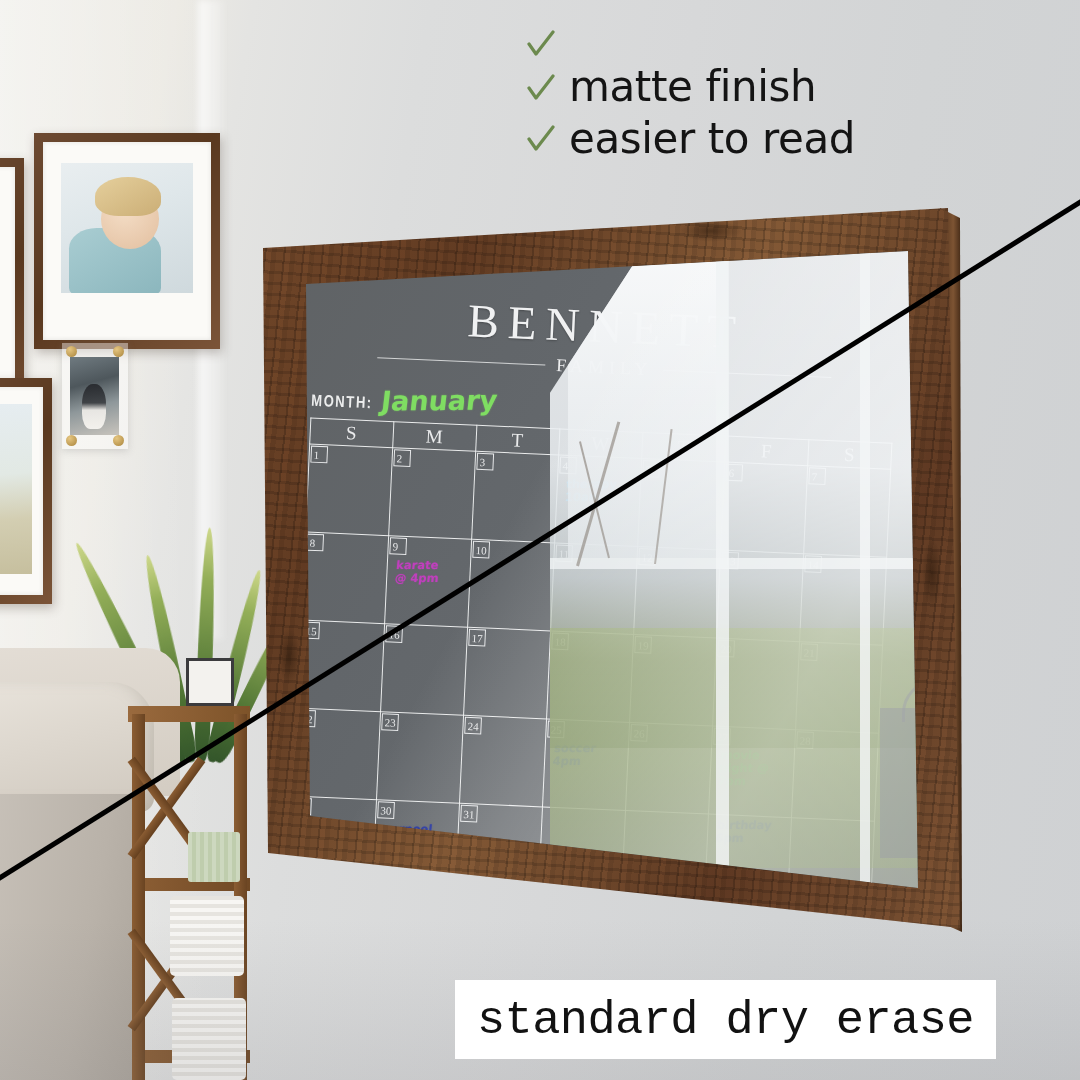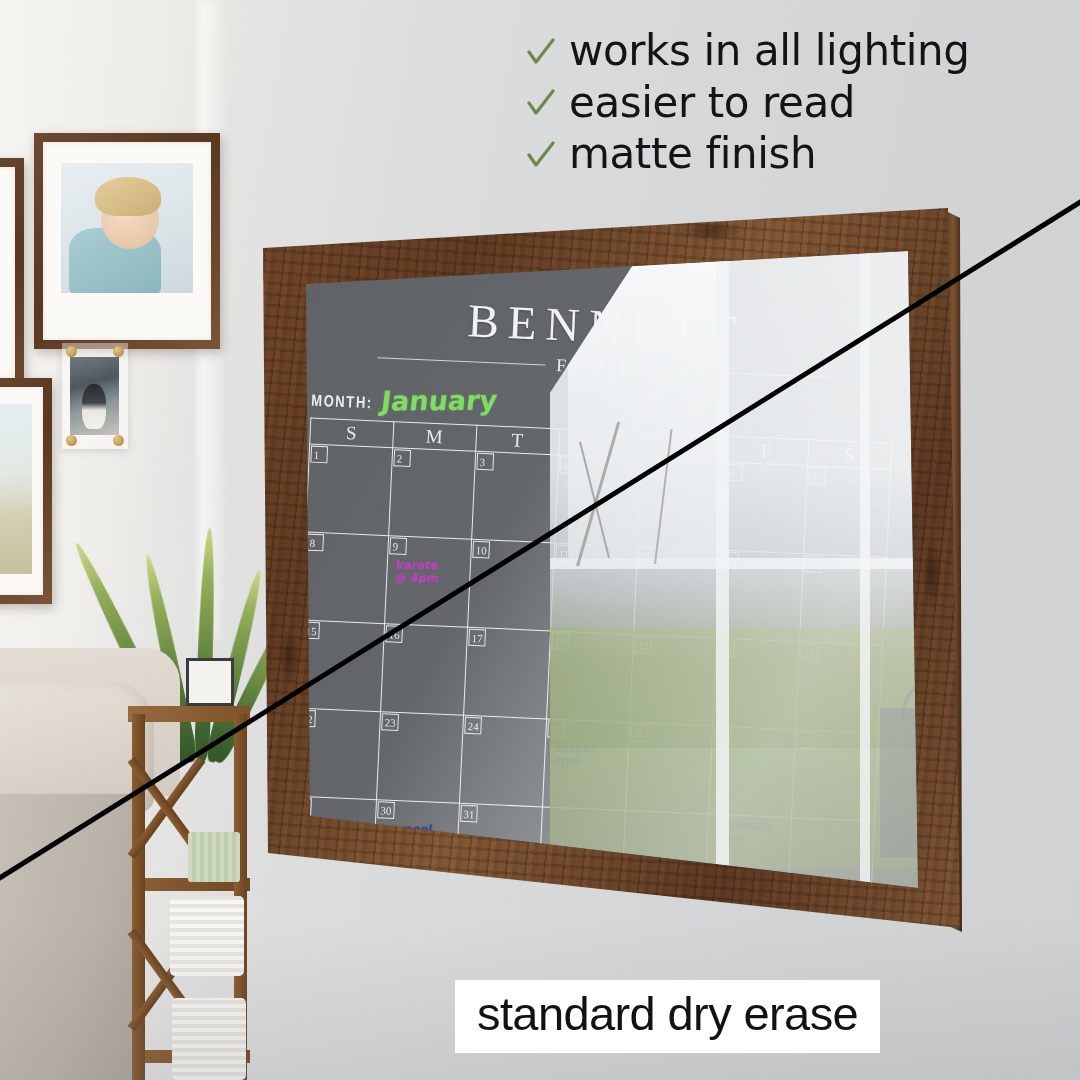--- a/index.html
+++ b/index.html
@@ -341,22 +341,22 @@
     left: 22px; top: 67px; padding: 6px 22px 12px 22px;
   }
   #banner-nonglare .txt {
     font-family: "DejaVu Sans", sans-serif;
     font-size: 47px; color: #121212; letter-spacing: -.6px;
   }
   #banner-standard {
     left: 455px; top: 980px; padding: 6px 22px 12px 22px;
   }
   #banner-standard .txt {
-    font-family: Liberation Sans, sans-serif;
-    font-size: 47px; color: #121212; letter-spacing: -.6px;
+    font-family: Liberation Mono, monospace;
+    font-size: 47px; color: #121212; letter-spacing: -.6px; margin-top: 8px;
   }
 
   
   #bullets {
     position: absolute; left: 527px; top: 26px; width: 548px;
   }
   .bullet { display: flex; align-items: center; gap: 14px; margin-bottom: 2px; }
   .check-icon { width: 28px; height: 34px; flex: none; }
   .bullet .label {
     font-family: "DejaVu Sans", sans-serif;
@@ -559,29 +559,28 @@
 
   <div class="banner" id="banner-standard">
     <span class="txt">standard dry erase</span>
   </div>
 
   <div id="bullets">
       <div class="bullet">
         <svg class="check-icon" viewBox="0 0 28 34">
           <path d="M2 18 L9 28 L26 6" fill="none" stroke="#6c8a4e" stroke-width="3.2" stroke-linecap="round" stroke-linejoin="round"></path>
         </svg>
-        <span class="label">works in all lighting</span>
+      </div>
+      <div class="bullet">
+        <svg class="check-icon" viewBox="0 0 28 34">
+          <path d="M2 18 L9 28 L26 6" fill="none" stroke="#6c8a4e" stroke-width="3.2" stroke-linecap="round" stroke-linejoin="round"></path>
+        </svg>
+        <span class="label">matte finish</span>
       </div>
       <div class="bullet">
         <svg class="check-icon" viewBox="0 0 28 34">
           <path d="M2 18 L9 28 L26 6" fill="none" stroke="#6c8a4e" stroke-width="3.2" stroke-linecap="round" stroke-linejoin="round"></path>
         </svg>
         <span class="label">easier to read</span>
       </div>
-      <div class="bullet">
-        <svg class="check-icon" viewBox="0 0 28 34">
-          <path d="M2 18 L9 28 L26 6" fill="none" stroke="#6c8a4e" stroke-width="3.2" stroke-linecap="round" stroke-linejoin="round"></path>
-        </svg>
-        <span class="label">matte finish</span>
-      </div>
     </div>
 
 </div>
 
 </body></html>

